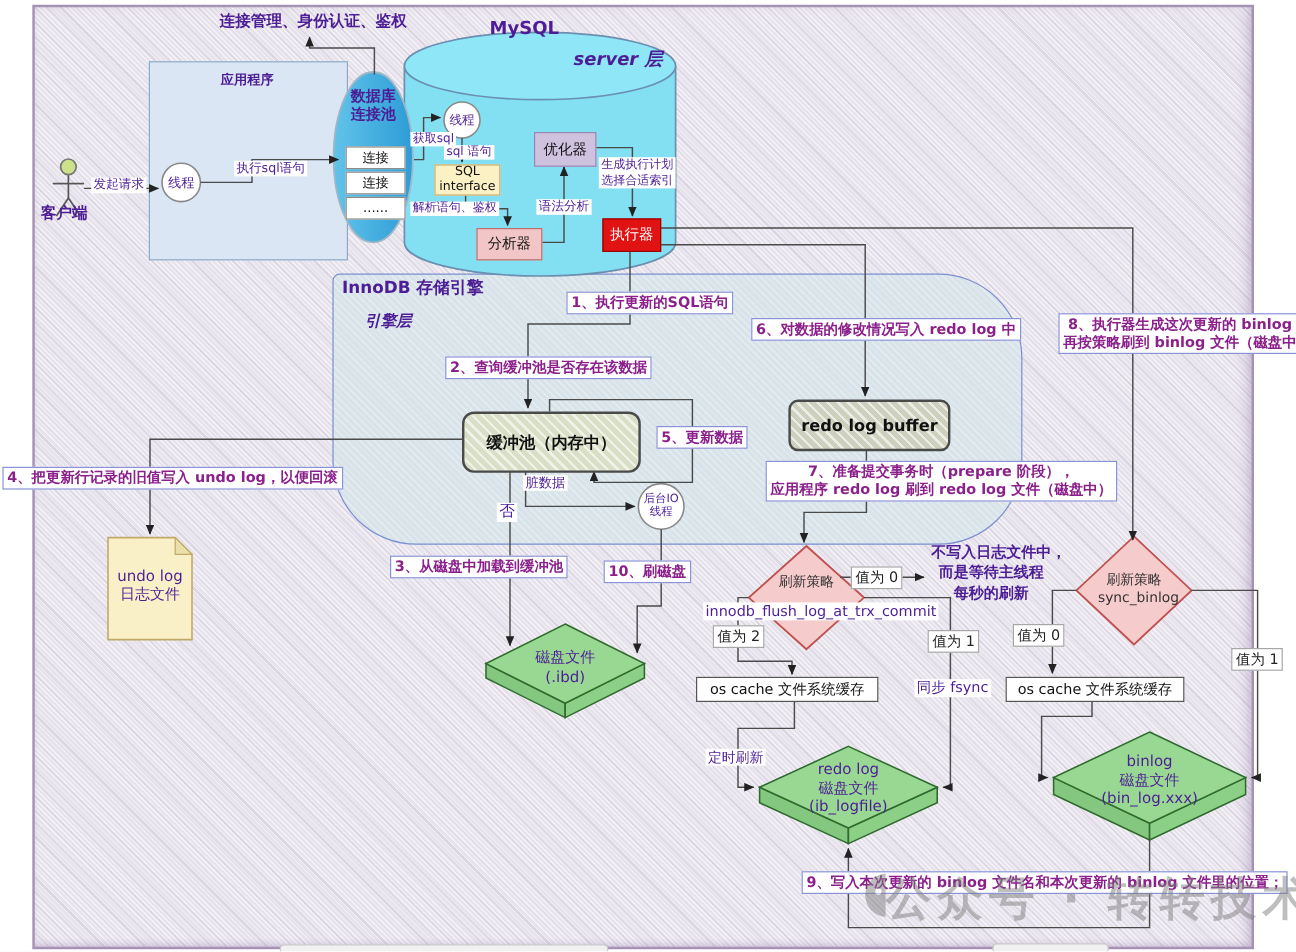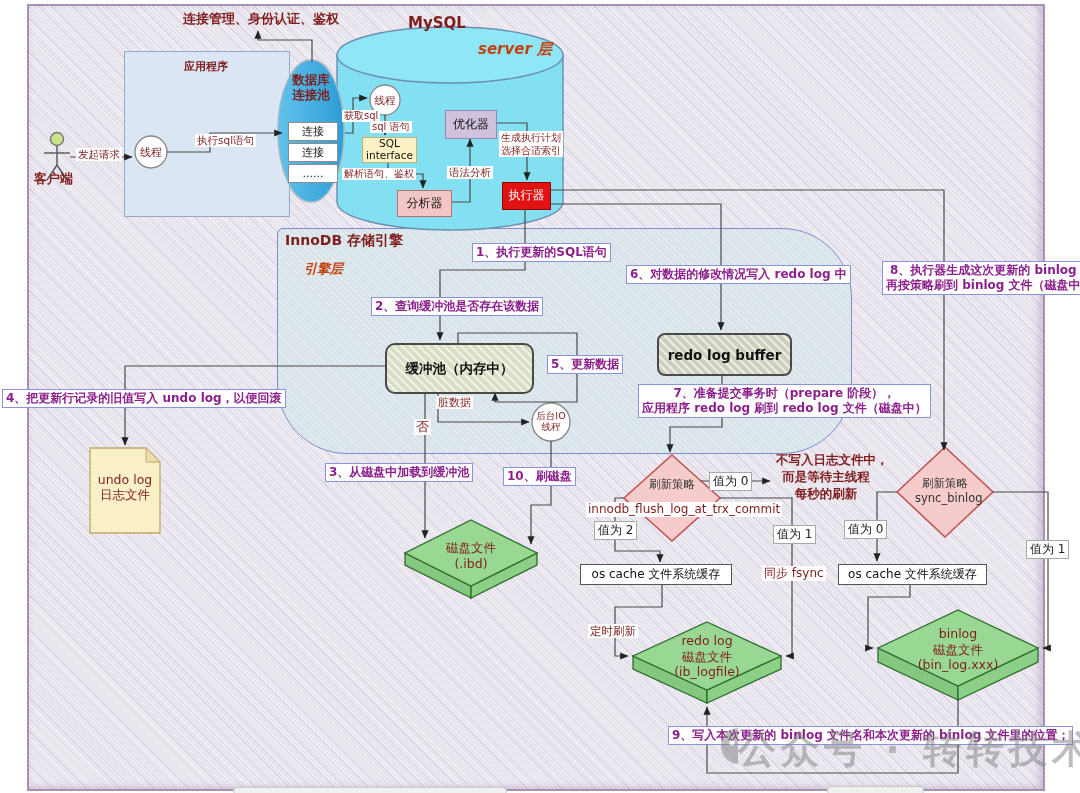--- a/index.html
+++ b/index.html
@@ -6,25 +6,25 @@
   #stage{position:relative;width:1080px;height:793px;overflow:hidden;background:#fff;}
   #canvas-bg{position:absolute;left:27px;top:4px;width:1014px;height:783px;
     background-color:#e7e3ec;
     background-image:
       repeating-linear-gradient(45deg, rgba(255,255,255,.55) 0 1px, transparent 1px 3px),
       repeating-linear-gradient(45deg, rgba(185,175,198,.22) 0 2px, transparent 2px 8px);
     border:2px solid #a592b5;
     box-shadow: inset -8px 0 10px -4px rgba(150,120,170,.35), inset 0 -4px 6px -2px rgba(150,120,170,.3);
     z-index:0;}
   svg.layer{position:absolute;left:0;top:0;z-index:2;}
-  .lbl{position:absolute;color:#7f1d1d;line-height:1.22;white-space:nowrap;z-index:3;}
+  .lbl{position:absolute;color:#4c1d95;line-height:1.22;white-space:nowrap;z-index:3;}
   .wbg{background:#fff;padding:0 2px;}
   .bold{font-weight:bold;}
   .ctr{text-align:center;}
-  .blue-it{color:#c2410c;font-style:italic;font-weight:bold;}
+  .blue-it{color:#4c1d95;font-style:italic;font-weight:bold;}
   .step{position:absolute;background:#fff;border:1px solid #8a93d8;color:#8b1f8b;font-weight:bold;
         text-align:center;font-size:12px;line-height:1.25;padding:1px 3px;white-space:nowrap;z-index:4;}
   .vlab{position:absolute;background:#fff;border:1px solid #a7a7a7;font-size:12px;text-align:center;
         padding:0 3px;white-space:nowrap;z-index:4;color:#222;}
   .whitebox{position:absolute;background:#fff;border:1px solid #555;font-size:12px;text-align:center;
         z-index:3;display:flex;align-items:center;justify-content:center;color:#111;}
   .connbox{position:absolute;background:#fff;border:1px solid #8c8c8c;font-size:11px;text-align:center;
         z-index:3;display:flex;align-items:center;justify-content:center;color:#111;}
   #app-box{position:absolute;left:124px;top:51px;width:164px;height:164px;background:#dae6f4;
         border:1.5px solid #8fabc9;z-index:1;}

